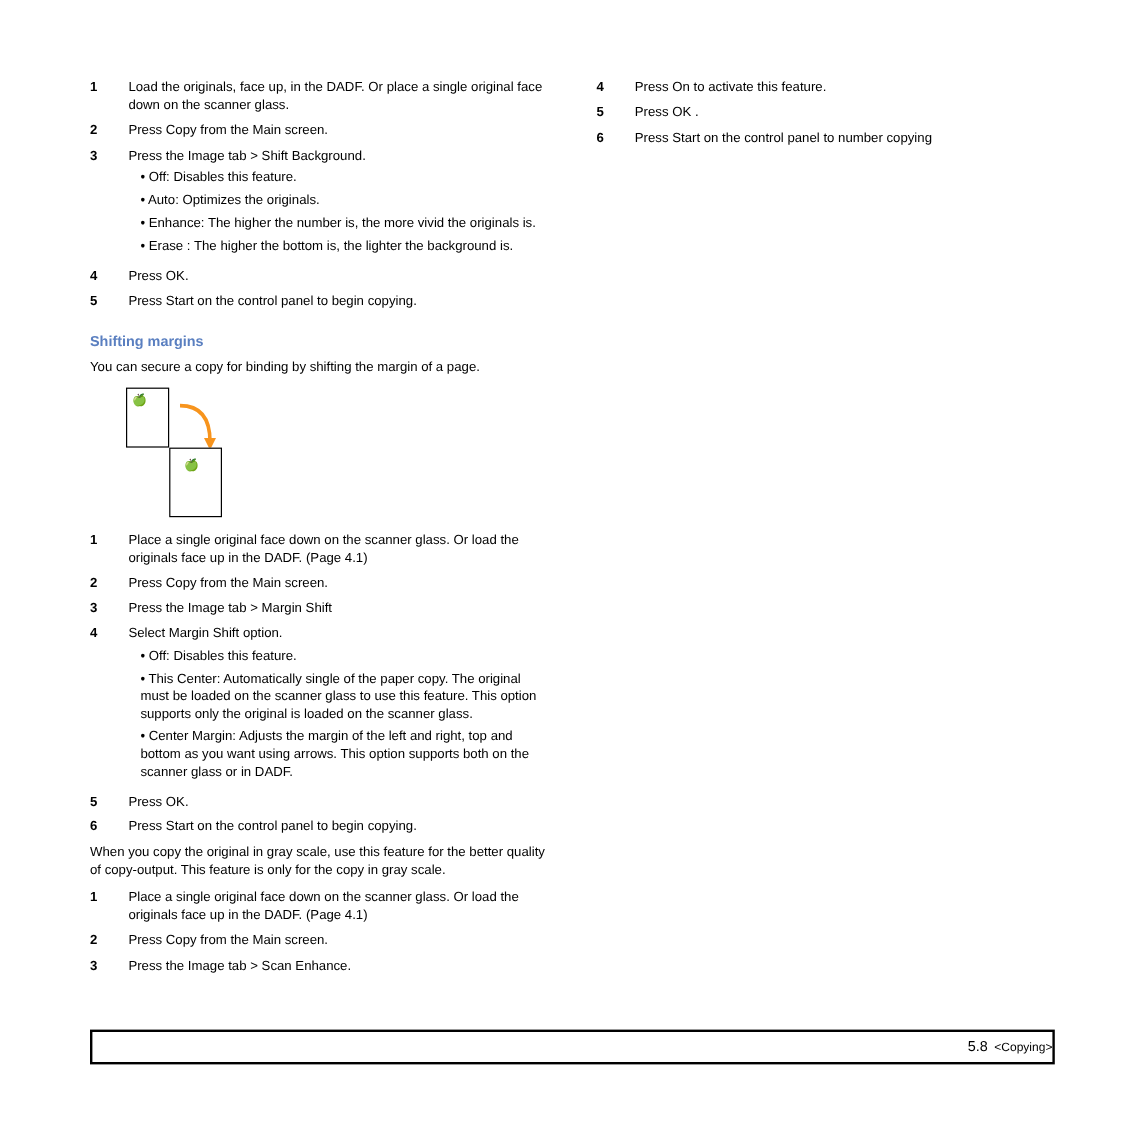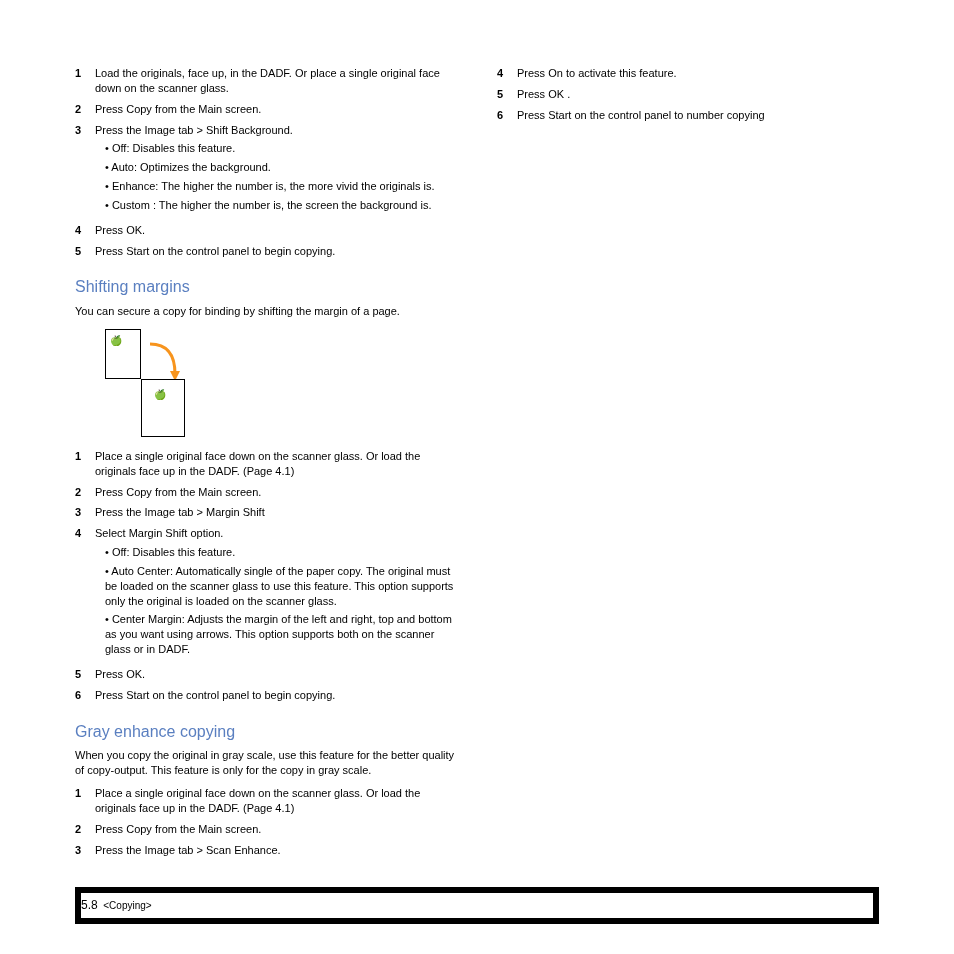--- a/index.html
+++ b/index.html
@@ -10,36 +10,36 @@
     padding: 60px 75px 40px 75px;
     line-height: 1.35;
   }
   .columns {
     display: flex;
     gap: 40px;
   }
   .col { flex: 1; }
   h3 {
     color: #5a7fc0;
-    font-size: 16px;
-    font-weight: normal;
+    font-size: 12px;
+    font-weight: bold;
     margin: 18px 0 6px 0;
   }
   p { margin: 4px 0 8px 0; }
   ol.steps { list-style: none; padding: 0; margin: 0; }
   ol.steps > li {
     display: flex;
     margin: 6px 0;
   }
   ol.steps > li > .num {
     font-weight: bold;
     width: 20px;
     flex-shrink: 0;
   }
-  ol.steps > li > .body { flex: 1; }
+  ol.steps > li > .body { flex: 1; margin-left: 12px; }
   .sub { padding-left: 10px; margin: 4px 0; }
   b { font-weight: normal; }
 
   .diagram {
     margin: 10px 0 10px 30px;
     position: relative;
     width: 140px;
     height: 110px;
   }
   .page-a, .page-b {
@@ -55,24 +55,24 @@
   .page-a .apple { left:4px; top:4px; }
   .page-b .apple { left:12px; top:8px; }
   .arrow {
     position: absolute;
     left: 40px; top: 10px;
     width: 40px; height: 50px;
   }
   .arrow svg { width:100%; height:100%; }
 
   .footer {
-    margin-top: 24px;
-    border: 6px solid #000000;
+    margin-top: 40px;
+    border: 2px solid #000000;
     padding: 4px 0;
-    text-align: left;
+    text-align: right;
     font-size: 10px;
   }
   .footer .pg { font-size: 12px; }
 </style>
 </head>
 <body>
 
 <div class="columns">
   <div class="col">
 
@@ -83,23 +83,23 @@
         </li>
       <li>
           <span class="num">2</span>
           <span class="body"><span>Press </span><b>Copy</b><span> from the </span><b>Main</b><span> screen.</span></span>
         </li>
       <li>
           <span class="num">3</span>
           <span class="body">
         <span>Press the </span><b>Image</b><span> tab &gt; </span><b>Shift Background</b><span>.</span>
         <div class="sub">• <b>Off</b><span>: Disables this feature.</span></div>
-        <div class="sub">• <b>Auto</b><span>: Optimizes the background.</span></div>
+        <div class="sub">• <b>Auto</b><span>: Optimizes the originals.</span></div>
         <div class="sub">• <b>Enhance</b><span>: The higher the number is, the more vivid the originals is.</span></div>
-        <div class="sub">• <b>Custom</b><span> : The higher the number is, the screen the background is.</span></div>
+        <div class="sub">• <b>Erase</b><span> : The higher the bottom is, the lighter the background is.</span></div>
       </span>
         </li>
       <li>
           <span class="num">4</span>
           <span class="body"><span>Press </span><b>OK</b><span>.</span></span>
         </li>
       <li>
           <span class="num">5</span>
           <span class="body"><span>Press </span><b>Start</b><span> on the control panel to begin copying.</span></span>
         </li>
@@ -134,35 +134,34 @@
         </li>
       <li>
           <span class="num">3</span>
           <span class="body"><span>Press the </span><b>Image</b><span> tab &gt; </span><b>Margin Shift</b></span>
         </li>
       <li>
           <span class="num">4</span>
           <span class="body">
         <span>Select </span><b>Margin Shift</b><span> option.</span>
         <div class="sub">• <b>Off</b><span>: Disables this feature.</span></div>
-        <div class="sub">• <b>Auto Center</b><span>: Automatically single of the paper copy. The original must be loaded on the scanner glass to use this feature. This option supports only the original is loaded on the scanner glass.</span></div>
+        <div class="sub">• <b>This Center</b><span>: Automatically single of the paper copy. The original must be loaded on the scanner glass to use this feature. This option supports only the original is loaded on the scanner glass.</span></div>
         <div class="sub">• <b>Center Margin</b><span>: Adjusts the margin of the left and right, top and bottom as you want using arrows. This option supports both on the scanner glass or in DADF.</span></div>
       </span>
         </li>
       <li>
           <span class="num">5</span>
           <span class="body"><span>Press </span><b>OK</b><span>.</span></span>
         </li>
       <li>
           <span class="num">6</span>
           <span class="body"><span>Press </span><b>Start</b><span> on the control panel to begin copying.</span></span>
         </li>
     </ol>
 
-    <h3>Gray enhance copying</h3>
     <p>When you copy the original in gray scale, use this feature for the better quality of copy-output. This feature is only for the copy in gray scale.</p>
 
     <ol class="steps">
       <li>
           <span class="num">1</span>
           <span class="body">Place a single original face down on the scanner glass. Or load the originals face up in the DADF. (Page 4.1)</span>
         </li>
       <li>
           <span class="num">2</span>
           <span class="body"><span>Press </span><b>Copy</b><span> from the </span><b>Main</b><span> screen.</span></span>

